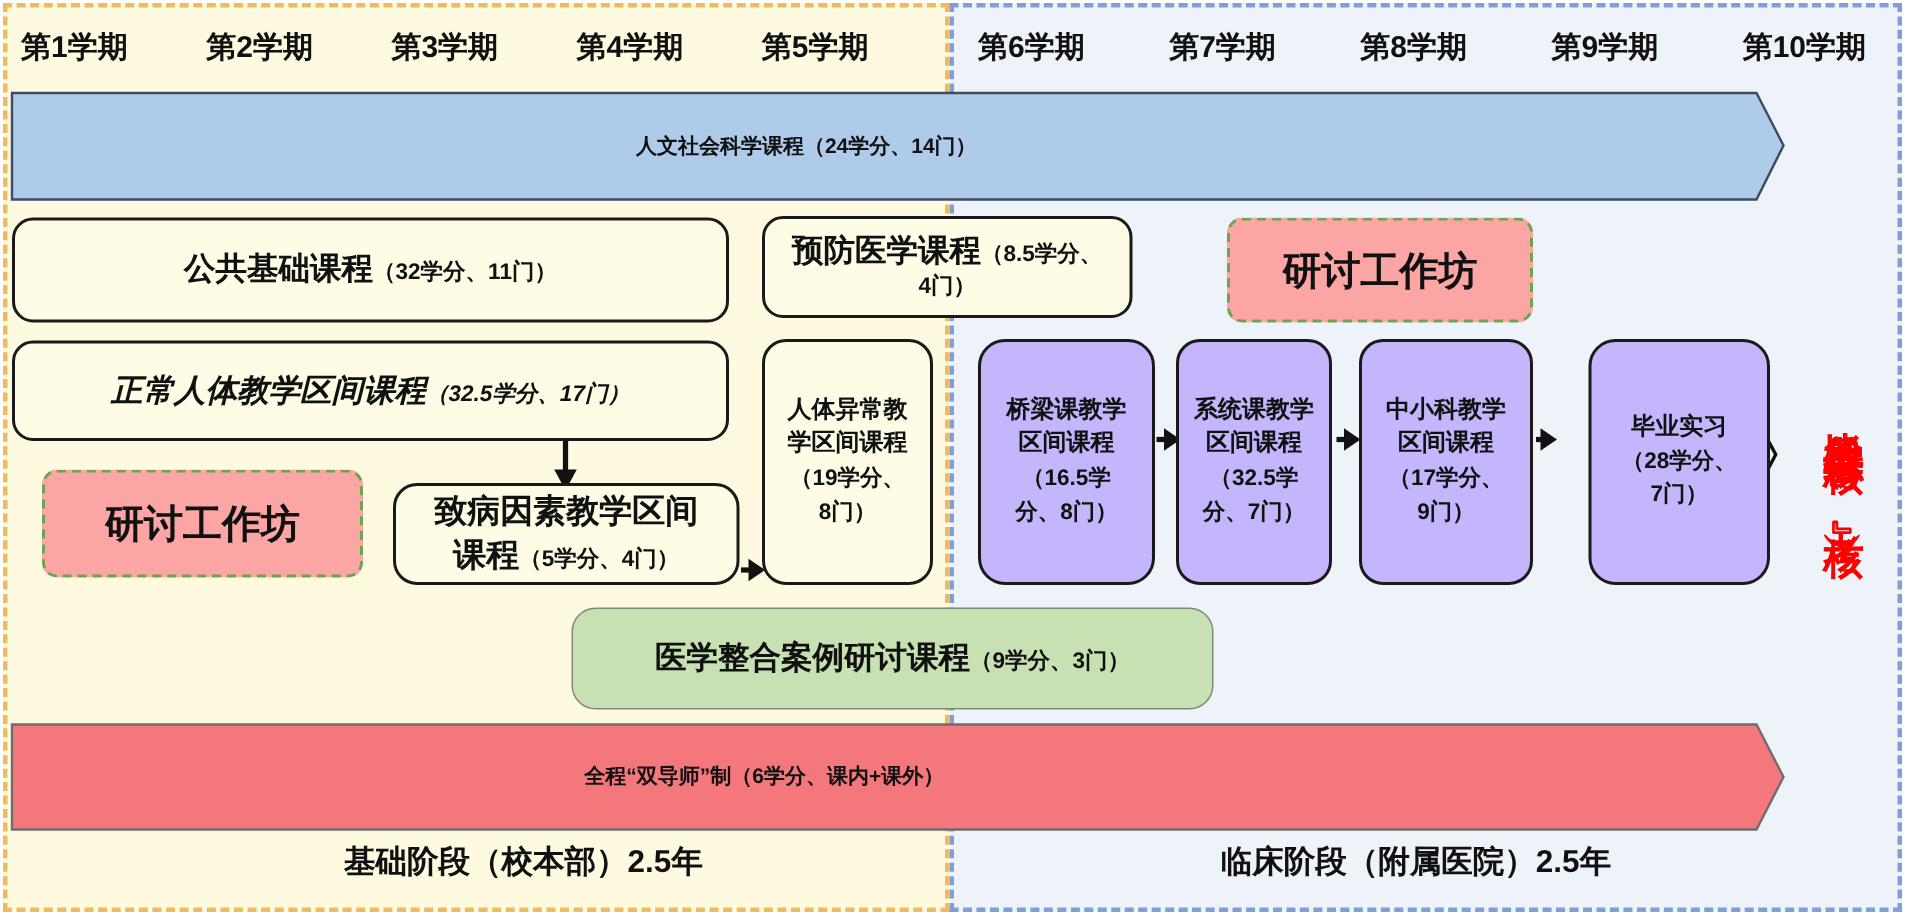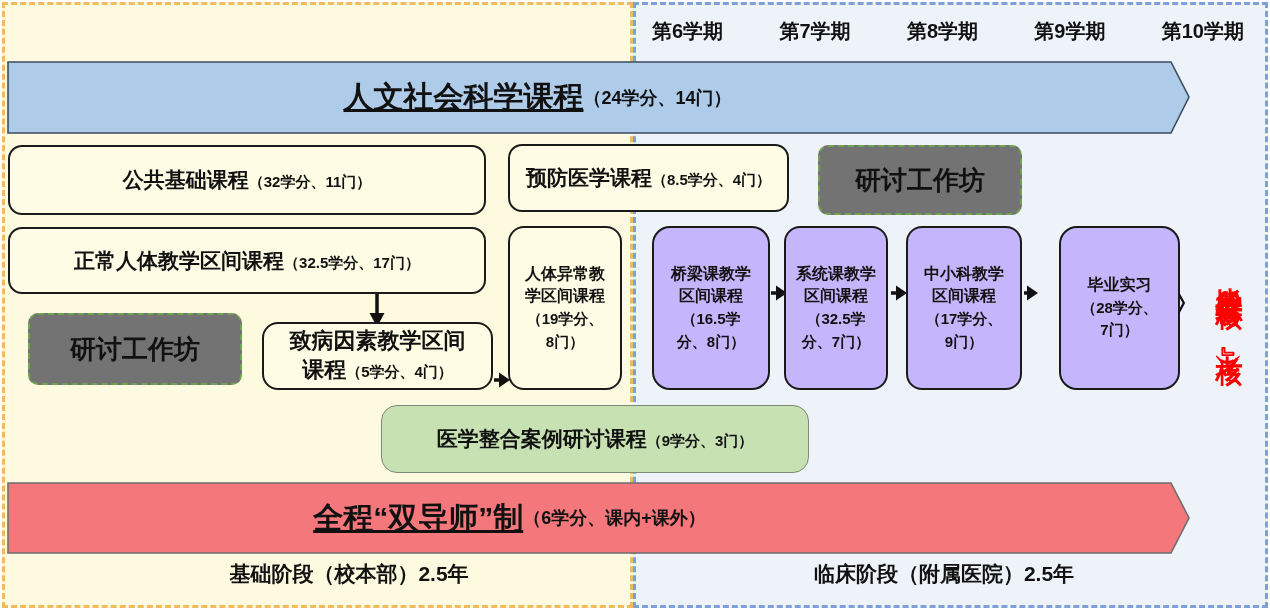--- a/index.html
+++ b/index.html
@@ -13,56 +13,63 @@
   #panel-right{left:633px;top:2px;width:635px;height:606px;background:#EEF3FA;border:3px dashed #7E9FD8;}
 
   .sem-row{position:absolute;top:16px;height:30px;display:flex;justify-content:space-between;align-items:center;z-index:3;}
   #sem-left{left:14px;width:565px;}
   #sem-right{left:652px;width:592px;gap:12px;}
   .sem{font-size:20px;font-weight:bold;white-space:nowrap;}
 
   #shape-layer{position:absolute;left:0;top:0;width:1270px;height:610px;z-index:2;}
 
   .banner-text{position:absolute;display:flex;align-items:center;justify-content:center;font-weight:bold;z-index:3;white-space:nowrap;}
-  .banner-text .bn{font-size:30px;text-decoration:underline;}
-  .banner-text .bd{font-size:18px;}
+  .banner-text .bn{font-size:14px;}
+  .banner-text .bd{font-size:14px;}
   #banner-blue-text{left:8px;top:62px;width:1163px;height:71px;transform:translateX(-52px);}
   #banner-red-text{left:8px;top:483px;width:1163px;height:70px;transform:translateX(-80px);}
 
   .box{position:absolute;box-sizing:border-box;z-index:3;
        background:#FEFCE4;border:2px solid #1a1a1a;border-radius:14px;
        display:flex;align-items:center;justify-content:center;
        text-align:center;font-weight:bold;}
   .box .txt{line-height:1.4;}
   .box .bn{font-size:21px;}
   .box .bd{font-size:15px;}
   .tall .bn{font-size:16px;}
   .tall .txt{line-height:1.42;}
   .blue-box{background:#c4b5fd;}
-  .workshop{background:#737373;border:2.5px dashed #6FA34D;border-radius:10px;}
+  .workshop{background:#fca5a5;border:2.5px dashed #6FA34D;border-radius:10px;}
   .workshop .bn{font-size:26px;}
   .green-solid{background:#C7E1B3;border:1.6px solid #7b8b77;border-radius:16px;}
 
   .stage-label{position:absolute;z-index:3;text-align:center;font-weight:bold;font-size:21px;}
   #stage-label-left{left:2px;top:560px;width:630px;margin-left:32px;}
   #stage-label-right{left:631px;top:560px;width:540px;padding-left:43px;}
 
   #grad-label{position:absolute;left:1196px;top:90px;width:66px;height:428px;z-index:3;
     display:flex;align-items:center;justify-content:center;
     writing-mode:vertical-rl;text-orientation:mixed;
     color:#FF0000;font-size:27px;font-weight:bold;letter-spacing:3px;white-space:nowrap;}
 </style>
 </head>
 <body>
 
 <div id="stage">
 
   <div id="panel-left" class="panel"></div>
   <div id="panel-right" class="panel"></div>
 
+  <div id="sem-left" class="sem-row">
+    <span class="sem">第1学期</span>
+    <span class="sem">第2学期</span>
+    <span class="sem">第3学期</span>
+    <span class="sem">第4学期</span>
+    <span class="sem">第5学期</span>
+  </div>
   <div id="sem-right" class="sem-row">
     <span class="sem">第6学期</span>
     <span class="sem">第7学期</span>
     <span class="sem">第8学期</span>
     <span class="sem">第9学期</span>
     <span class="sem">第10学期</span>
   </div>
 
   <svg id="shape-layer" viewBox="0 0 1270 610">
     <polygon points="8,62 1171,62 1189,97 1171,133 8,133" fill="#AECBE9" stroke="#3D4C63" stroke-width="1.6"></polygon>
@@ -99,33 +106,33 @@
   </div>
   <div id="banner-red-text" class="banner-text">
     <span class="bn">全程“双导师”制</span>
       <span class="bd">（6学分、课内+课外）</span>
   </div>
 
   <div class="box" style="left:8px;top:145px;width:478px;height:70px;">
     <div class="txt"><span class="bn">公共基础课程</span><span class="bd">（32学分、11门）</span></div>
   </div>
 
-  <div class="box" style="left:8px;top:227px;width:478px;height:67px;">
+  <div class="box" style="left:8px;top:227px;width:478px;height:67px;font-style:italic;">
     <div class="txt"><span class="bn">正常人体教学区间课程</span><span class="bd">（32.5学分、17门）</span></div>
   </div>
 
   <div class="box workshop" style="left:28px;top:313px;width:214px;height:72px;">
     <div class="txt"><span class="bn">研讨工作坊</span></div>
   </div>
 
   <div class="box" style="left:262px;top:322px;width:231px;height:68px;border-radius:16px;padding:0 19px;">
     <div class="txt" style="line-height:1.3;text-align:center;"><span class="bn" style="font-size:22px;">致病因素教学区间课程</span><span class="bd">（5学分、4门）</span></div>
   </div>
 
-  <div class="box" style="left:508px;top:144px;width:281px;height:68px;padding:0 14px;justify-content:center;">
+  <div class="box" style="left:508px;top:144px;width:247px;height:68px;padding:0 14px;justify-content:center;">
     <div class="txt" style="line-height:1.3;"><span class="bn">预防医学课程</span><span class="bd">（8.5学分、4门）</span></div>
   </div>
 
   <div class="box tall" style="left:508px;top:226px;width:114px;height:164px;border-radius:16px;padding:0 13px;">
     <div class="txt"><span class="bn">人体异常教学区间课程</span><span class="bd">（19学分、8门）</span></div>
   </div>
 
   <div class="box tall blue-box" style="left:652px;top:226px;width:118px;height:164px;border-radius:18px;padding:0 15px;">
     <div class="txt"><span class="bn">桥梁课教学区间课程</span><span class="bd">（16.5学分、8门）</span></div>
   </div>

